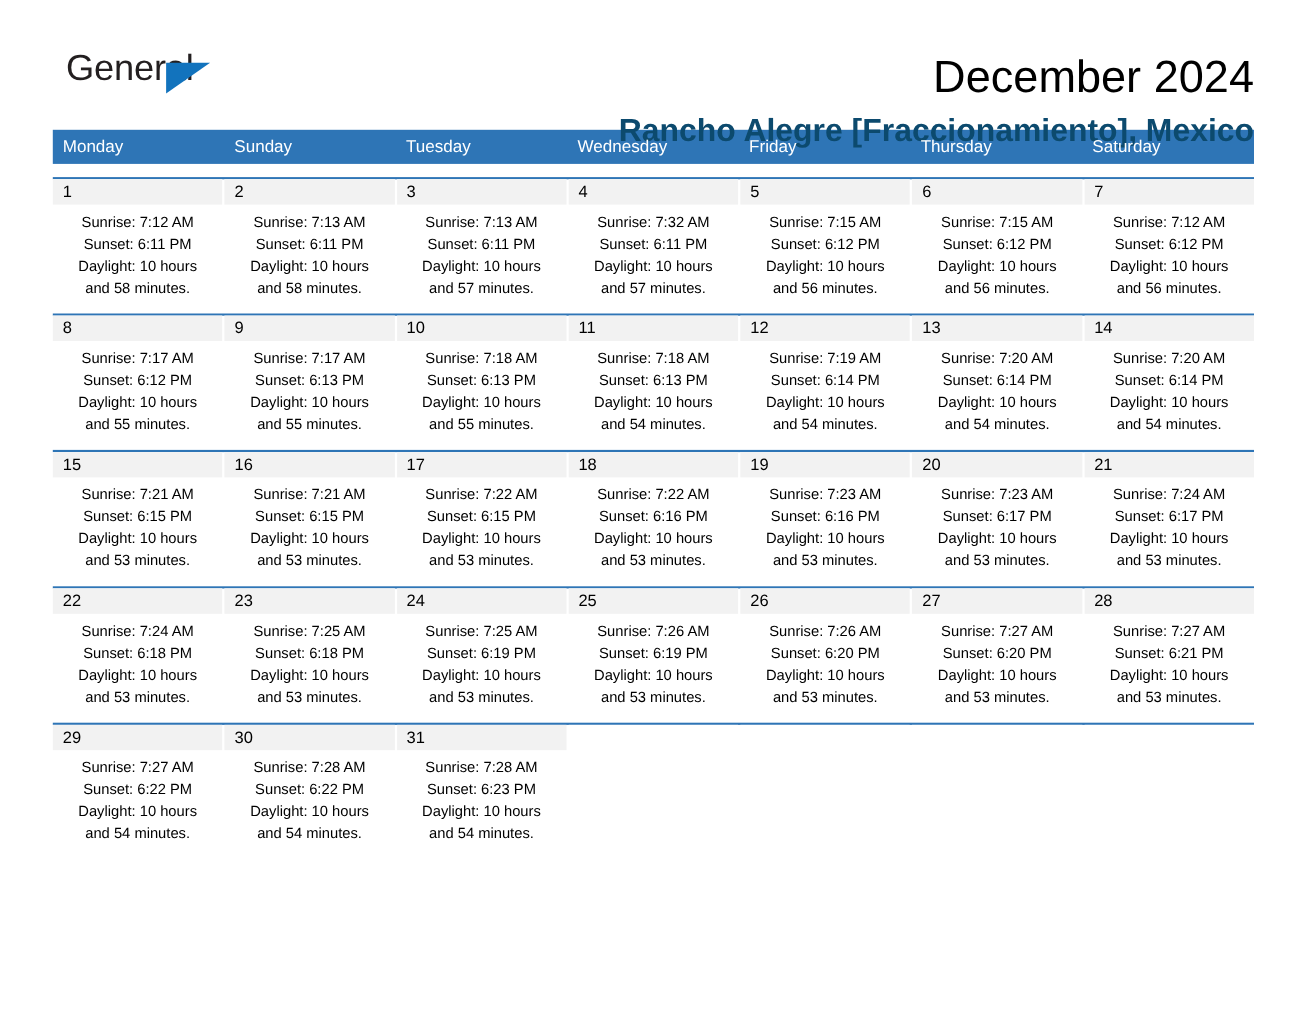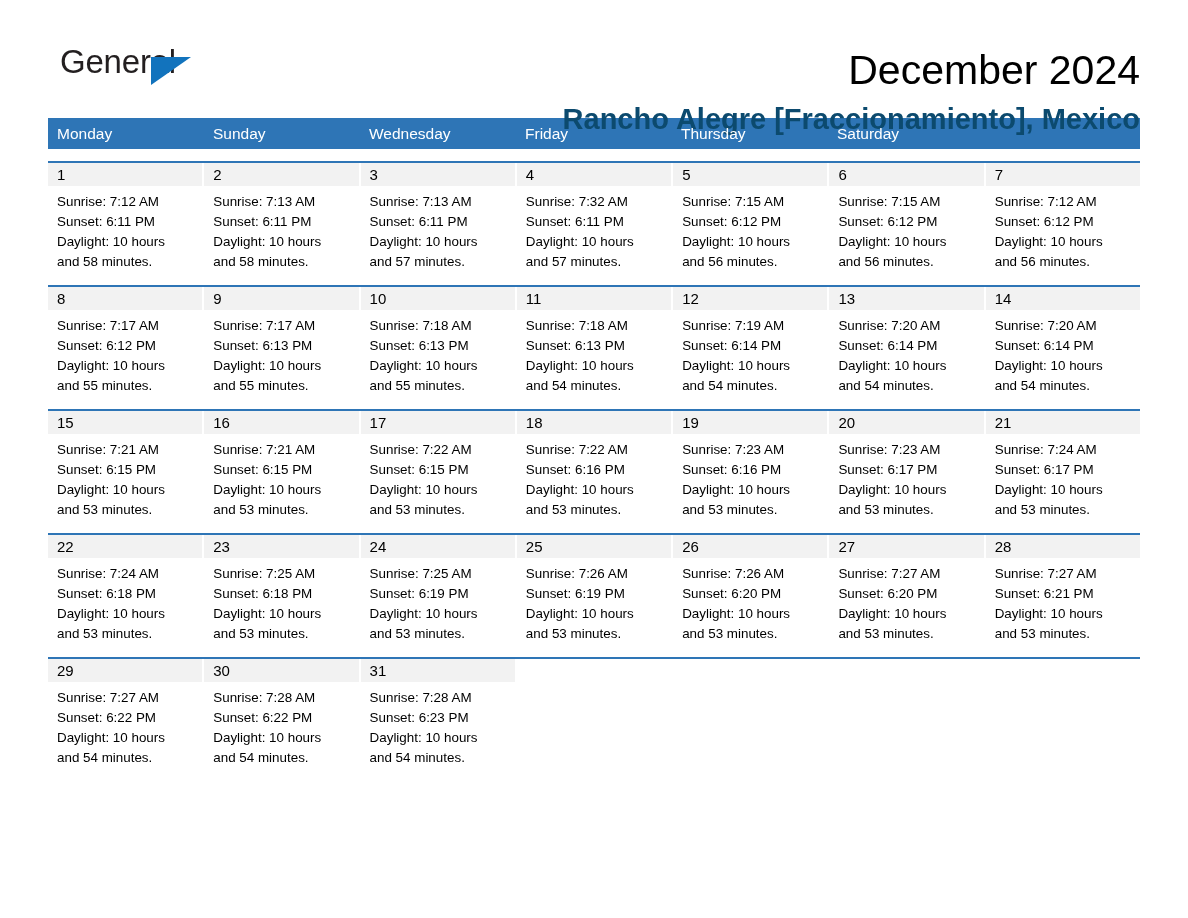--- a/index.html
+++ b/index.html
@@ -126,20 +126,21 @@
   }
   .daynum {
     font-size: 15px;
     line-height: 23px;
     padding-left: 9px;
     color: #000;
     display: block;
   }
   .day-body {
     padding: 6px 9px 0 9px;
+    text-align: center;
   }
   .info-line {
     font-size: 13.4px;
     line-height: 20px;
     color: #000;
     white-space: nowrap;
   }
 </style>
 </head>
 <body>
@@ -158,20 +159,21 @@
       <h2 class="cal-sub">Rancho Alegre [Fraccionamiento], Mexico</h2>
     </div>
 
   </div>
 
   <div class="calendar">
 
     <div class="weekdays">
       <div class="weekday">Monday</div>
       <div class="weekday">Sunday</div>
+      <div class="weekday">Tuesday</div>
       <div class="weekday">Wednesday</div>
       <div class="weekday">Friday</div>
       <div class="weekday">Thursday</div>
       <div class="weekday">Saturday</div>
     </div>
 
     <div class="week">
       <div class="day">
         <div class="daynum-strip">
             <span class="daynum">1</span>

